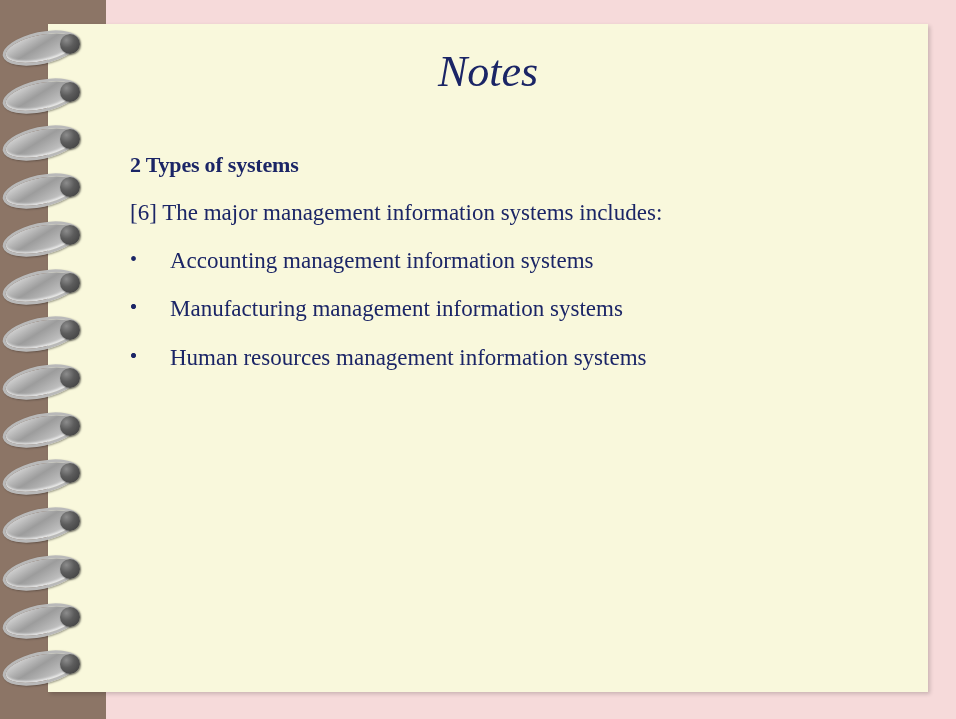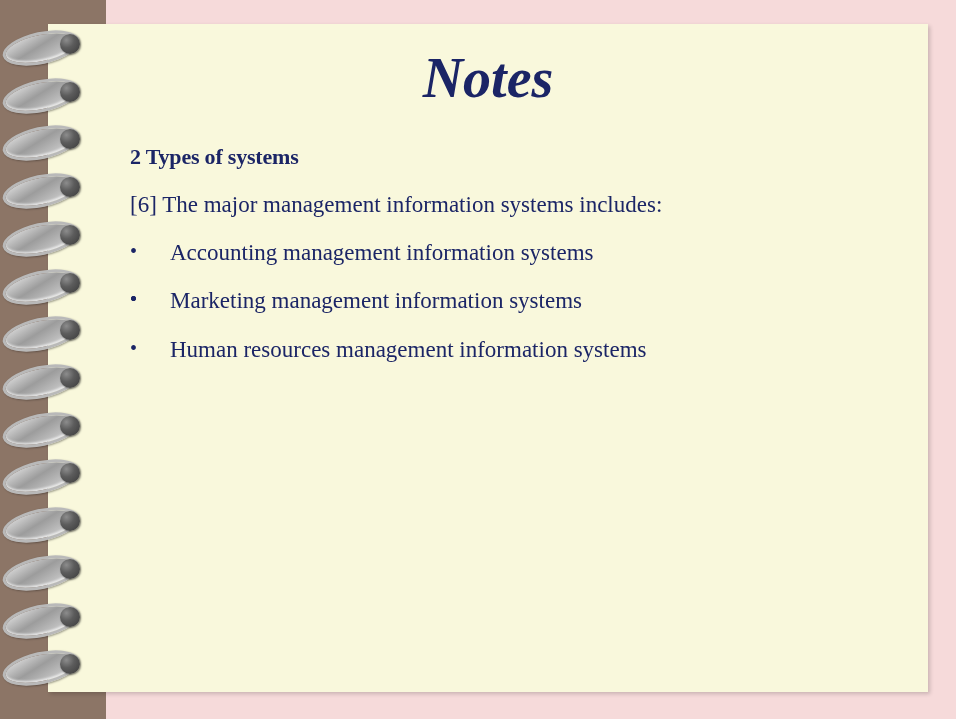--- a/index.html
+++ b/index.html
@@ -92,31 +92,31 @@
     height: 668px;
   }
 
   .slide-title {
     position: absolute;
     left: 0;
     top: 22px;
     width: 880px;
     text-align: center;
     font-family: "Liberation Serif", serif;
-    font-weight: bold;
+    font-weight: normal;
     font-style: italic;
-    font-size: 56px;
+    font-size: 44px;
     color: #1b2566;
     letter-spacing: 0px;
   }
 
   .body-block {
     position: absolute;
     left: 82px;
-    top: 120px;
+    top: 128px;
     width: 760px;
     color: #1b2566;
   }
 
   .heading {
     font-size: 22px;
     font-weight: bold;
     font-family: "Liberation Serif", serif;
     color: #1b2566;
     margin: 0 0 22px 0;
@@ -226,20 +226,20 @@
 
     <div class="body-block">
 
       <p class="heading">2 Types of systems</p>
 
       <p class="lead">[6] The major management information systems includes:</p>
 
       <ul class="bullets" id="bullet-list">
           <li><span class="dot">•</span><span>Accounting management information systems</span></li>
           <li><span class="dot">•</span></li>
+          <li><span class="dot">•</span><span>Manufacturing management information systems</span></li>
           <li><span class="dot">•</span></li>
-          <li><span class="dot">•</span><span>Marketing management information systems</span></li>
           <li><span class="dot">•</span><span>Human resources management information systems</span></li>
         </ul>
 
     </div>
   </div>
 </div>
 
 </body></html>

